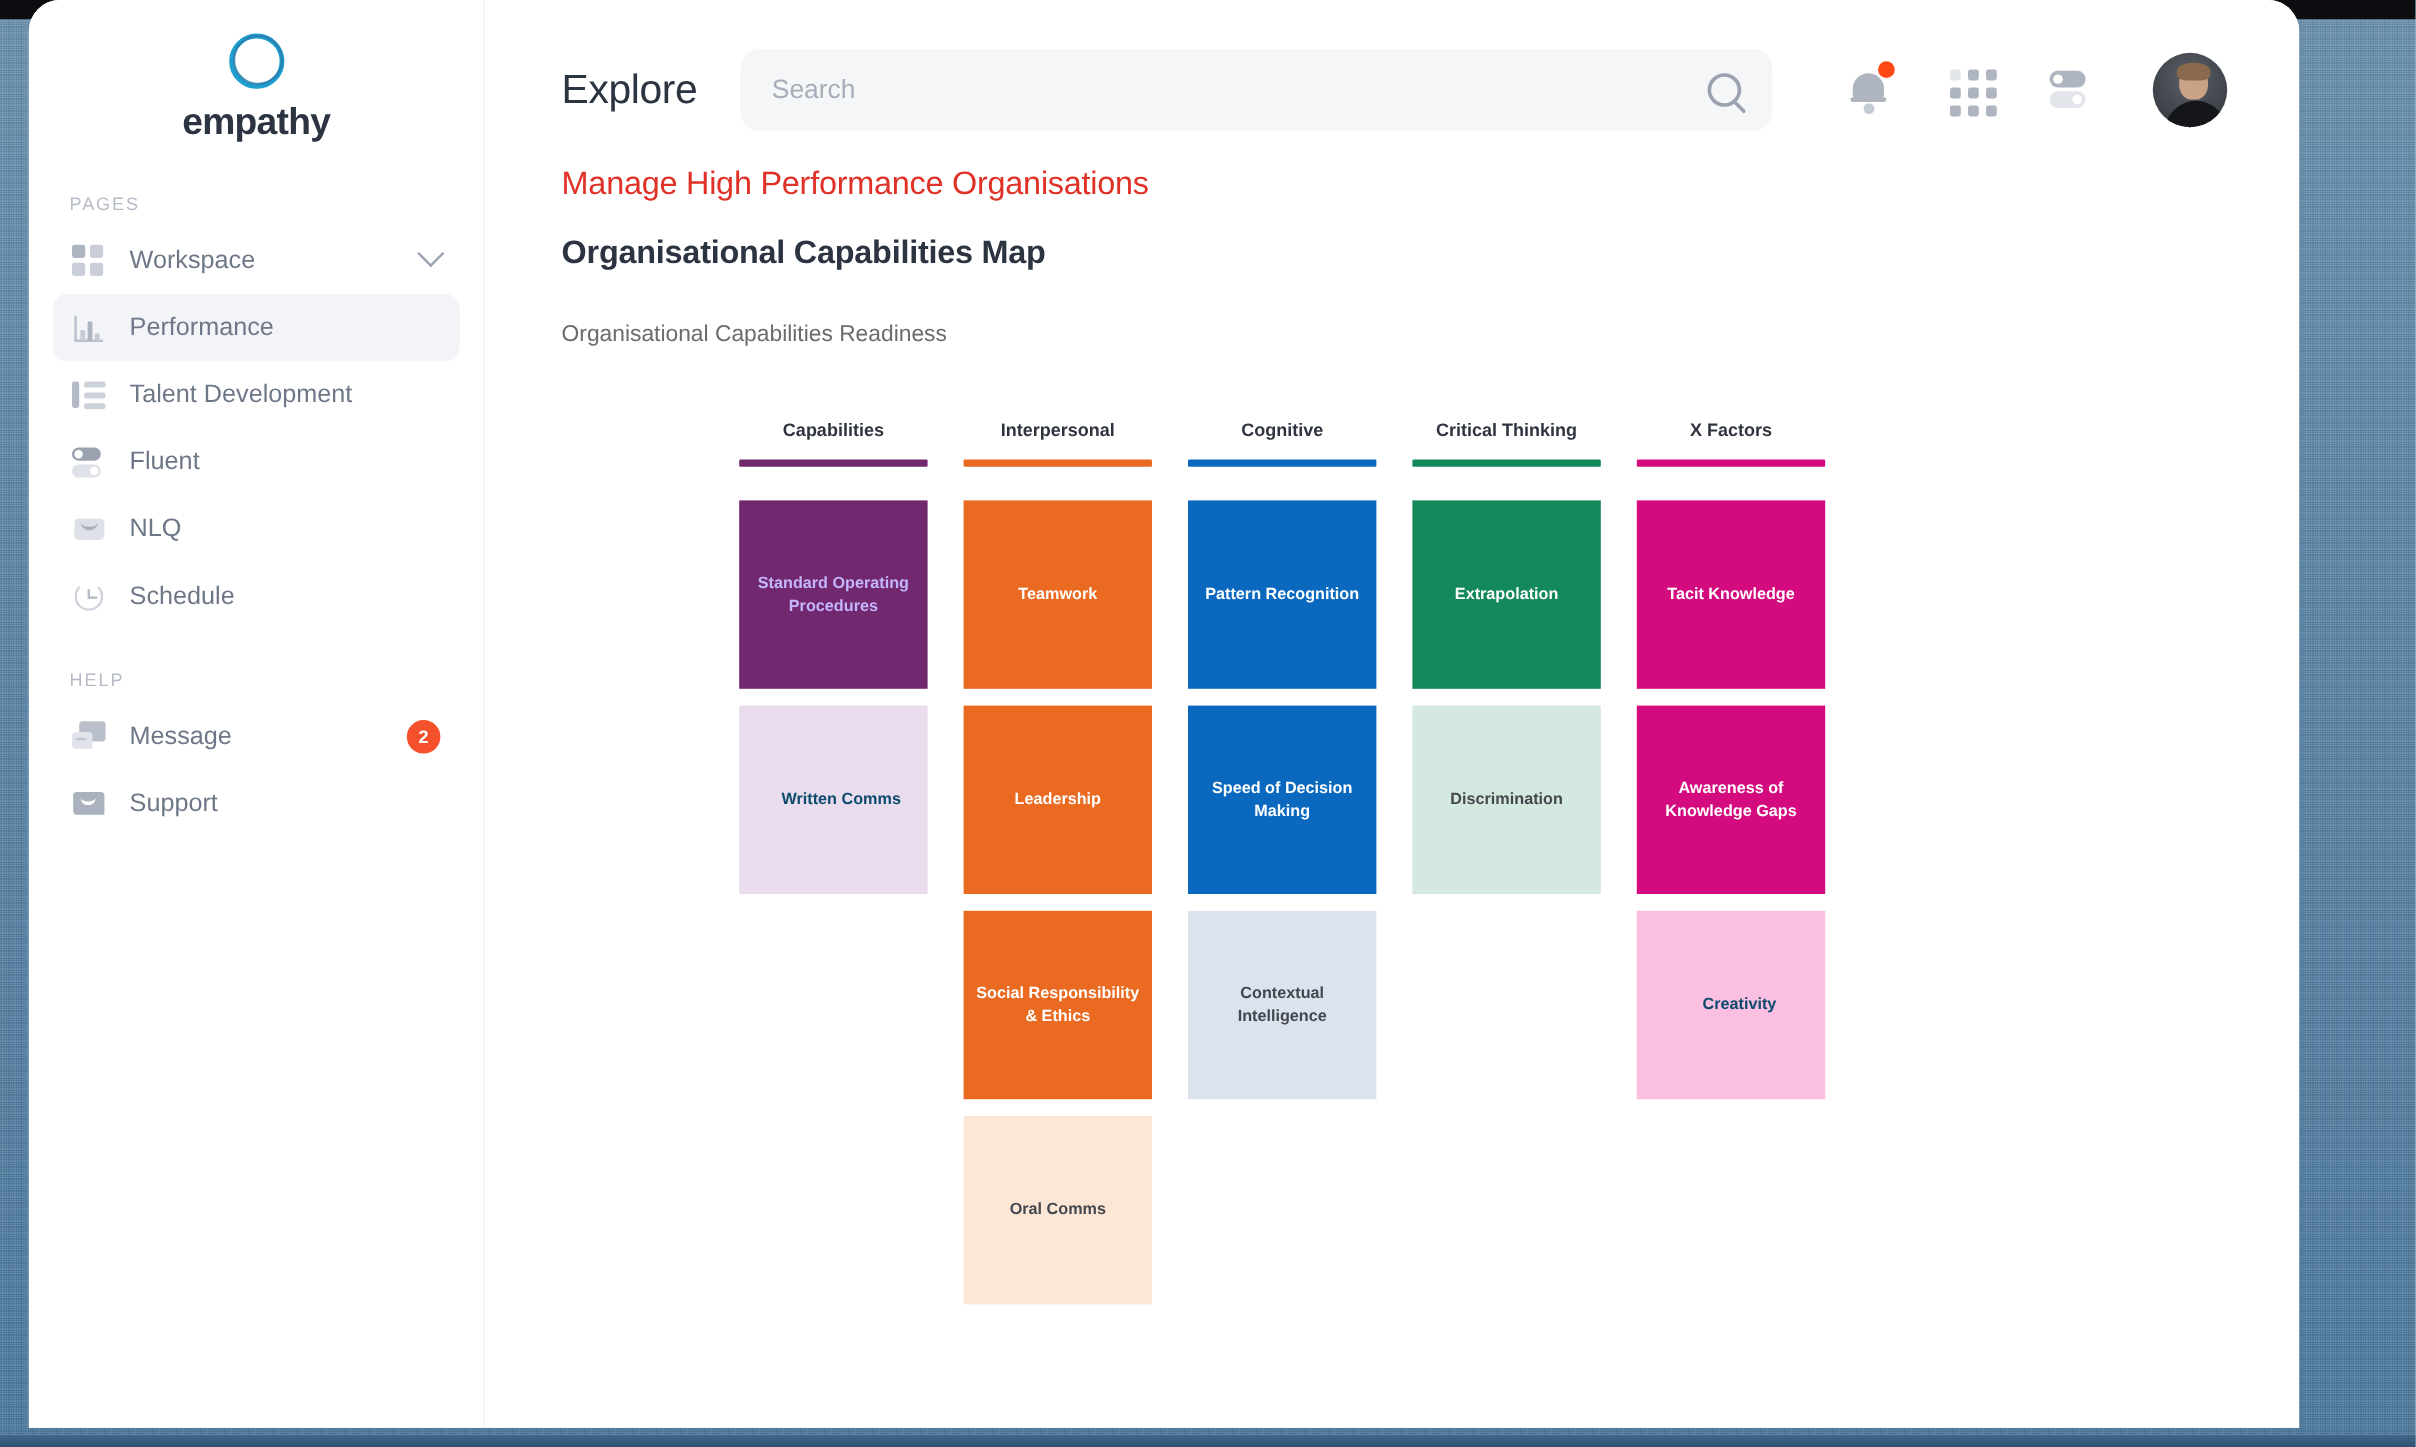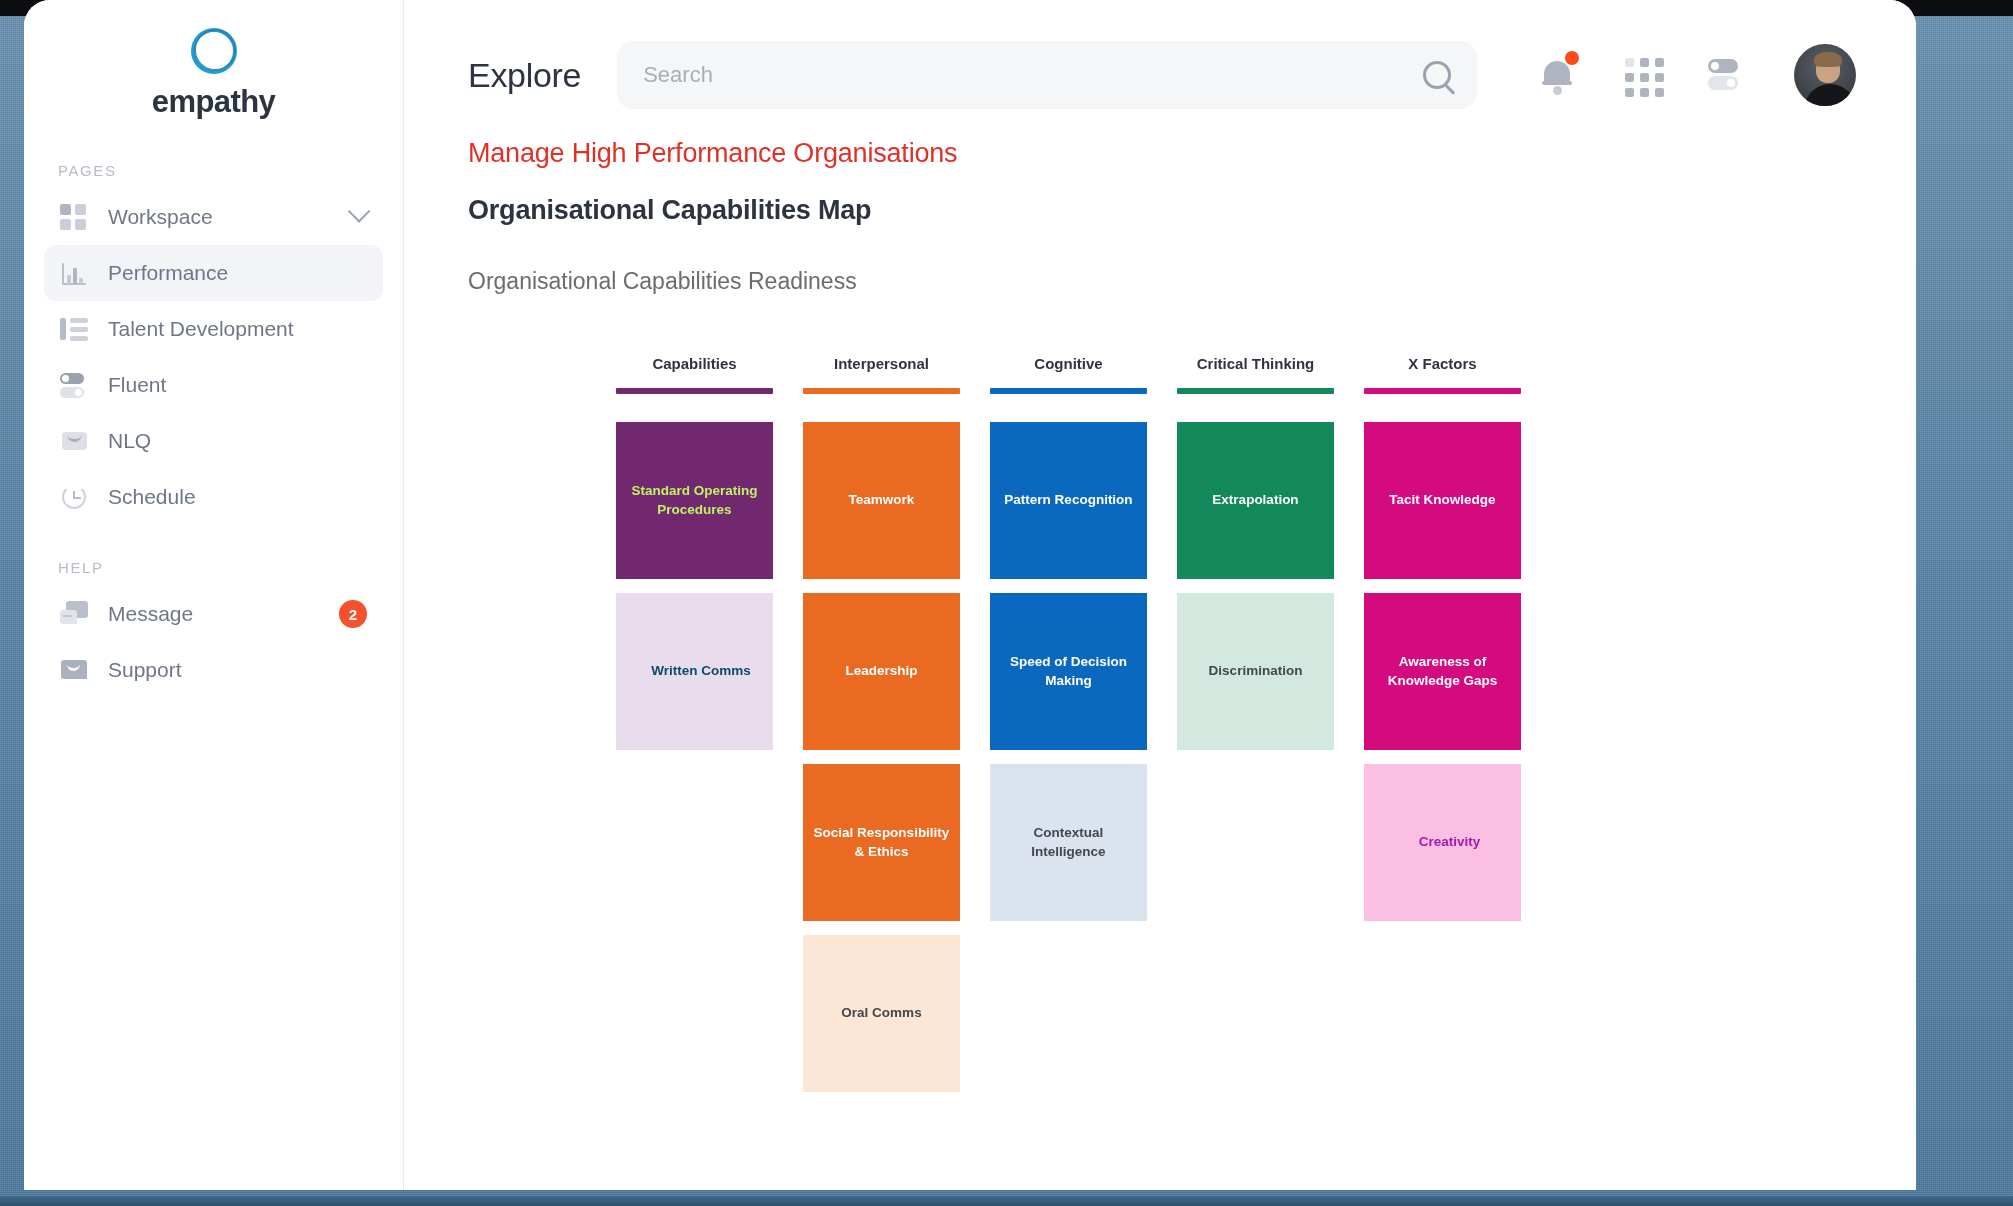--- a/index.html
+++ b/index.html
@@ -345,21 +345,21 @@
   }
   #section-title {
     color: #2b3440;
     font-size: 27px;
     font-weight: bold;
     margin-bottom: 42px;
     letter-spacing: -0.2px;
   }
   #section-sub {
     color: #6c6c6c;
-    font-size: 23px;
+    font-size: 19px;
     margin-bottom: 60px;
   }
 
   
   #cap-map {
     margin-left: 148px;
     display: flex;
     gap: 30px;
   }
   .cap-col { width: 157px; }
@@ -541,21 +541,21 @@
     <div id="content">
 
       <div id="eyebrow">Manage High Performance Organisations</div>
       <div id="section-title">Organisational Capabilities Map</div>
       <div id="section-sub">Organisational Capabilities Readiness</div>
 
       <div id="cap-map">
           <div class="cap-col">
             <div class="cap-col-head">Capabilities</div>
             <div class="cap-col-rule" style="background: rgb(113, 40, 111);"></div>
-            <div class="cap-cell" style="background: rgb(113, 40, 111); color: #bef264;">Standard Operating Procedures</div>
+            <div class="cap-cell" style="background: rgb(113, 40, 111); color: #c4b5fd;">Standard Operating Procedures</div>
             <div class="cap-cell" style="background: rgb(232, 220, 237); color: #0c4a6e; padding-left: 19px;">Written Comms</div>
             <div class="cap-cell empty"></div>
             <div class="cap-cell empty"></div>
           </div>
           <div class="cap-col">
             <div class="cap-col-head">Interpersonal</div>
             <div class="cap-col-rule" style="background: rgb(233, 106, 32);"></div>
             <div class="cap-cell" style="background: rgb(233, 106, 32); color: rgb(255, 255, 255);">Teamwork</div>
             <div class="cap-cell" style="background: rgb(233, 106, 32); color: rgb(255, 255, 255);">Leadership</div>
             <div class="cap-cell" style="background: rgb(233, 106, 32); color: rgb(255, 255, 255);">Social Responsibility &amp; Ethics</div>
@@ -575,21 +575,21 @@
             <div class="cap-cell" style="background: rgb(18, 136, 91); color: rgb(255, 255, 255);">Extrapolation</div>
             <div class="cap-cell" style="background: rgb(211, 232, 223); color: rgb(68, 71, 77);">Discrimination</div>
             <div class="cap-cell empty"></div>
             <div class="cap-cell empty"></div>
           </div>
           <div class="cap-col">
             <div class="cap-col-head">X Factors</div>
             <div class="cap-col-rule" style="background: rgb(212, 11, 126);"></div>
             <div class="cap-cell" style="background: rgb(212, 11, 126); color: rgb(255, 255, 255);">Tacit Knowledge</div>
             <div class="cap-cell" style="background: rgb(212, 11, 126); color: rgb(255, 255, 255);">Awareness of Knowledge Gaps</div>
-            <div class="cap-cell" style="background: rgb(251, 191, 225); color: #a21caf; padding-left: 20px;">Creativity</div>
+            <div class="cap-cell" style="background: rgb(251, 191, 225); color: #0c4a6e; padding-left: 20px;">Creativity</div>
             <div class="cap-cell empty"></div>
           </div>
         </div>
 
     </div>
 
   </section>
 </div>
 
 </body></html>

